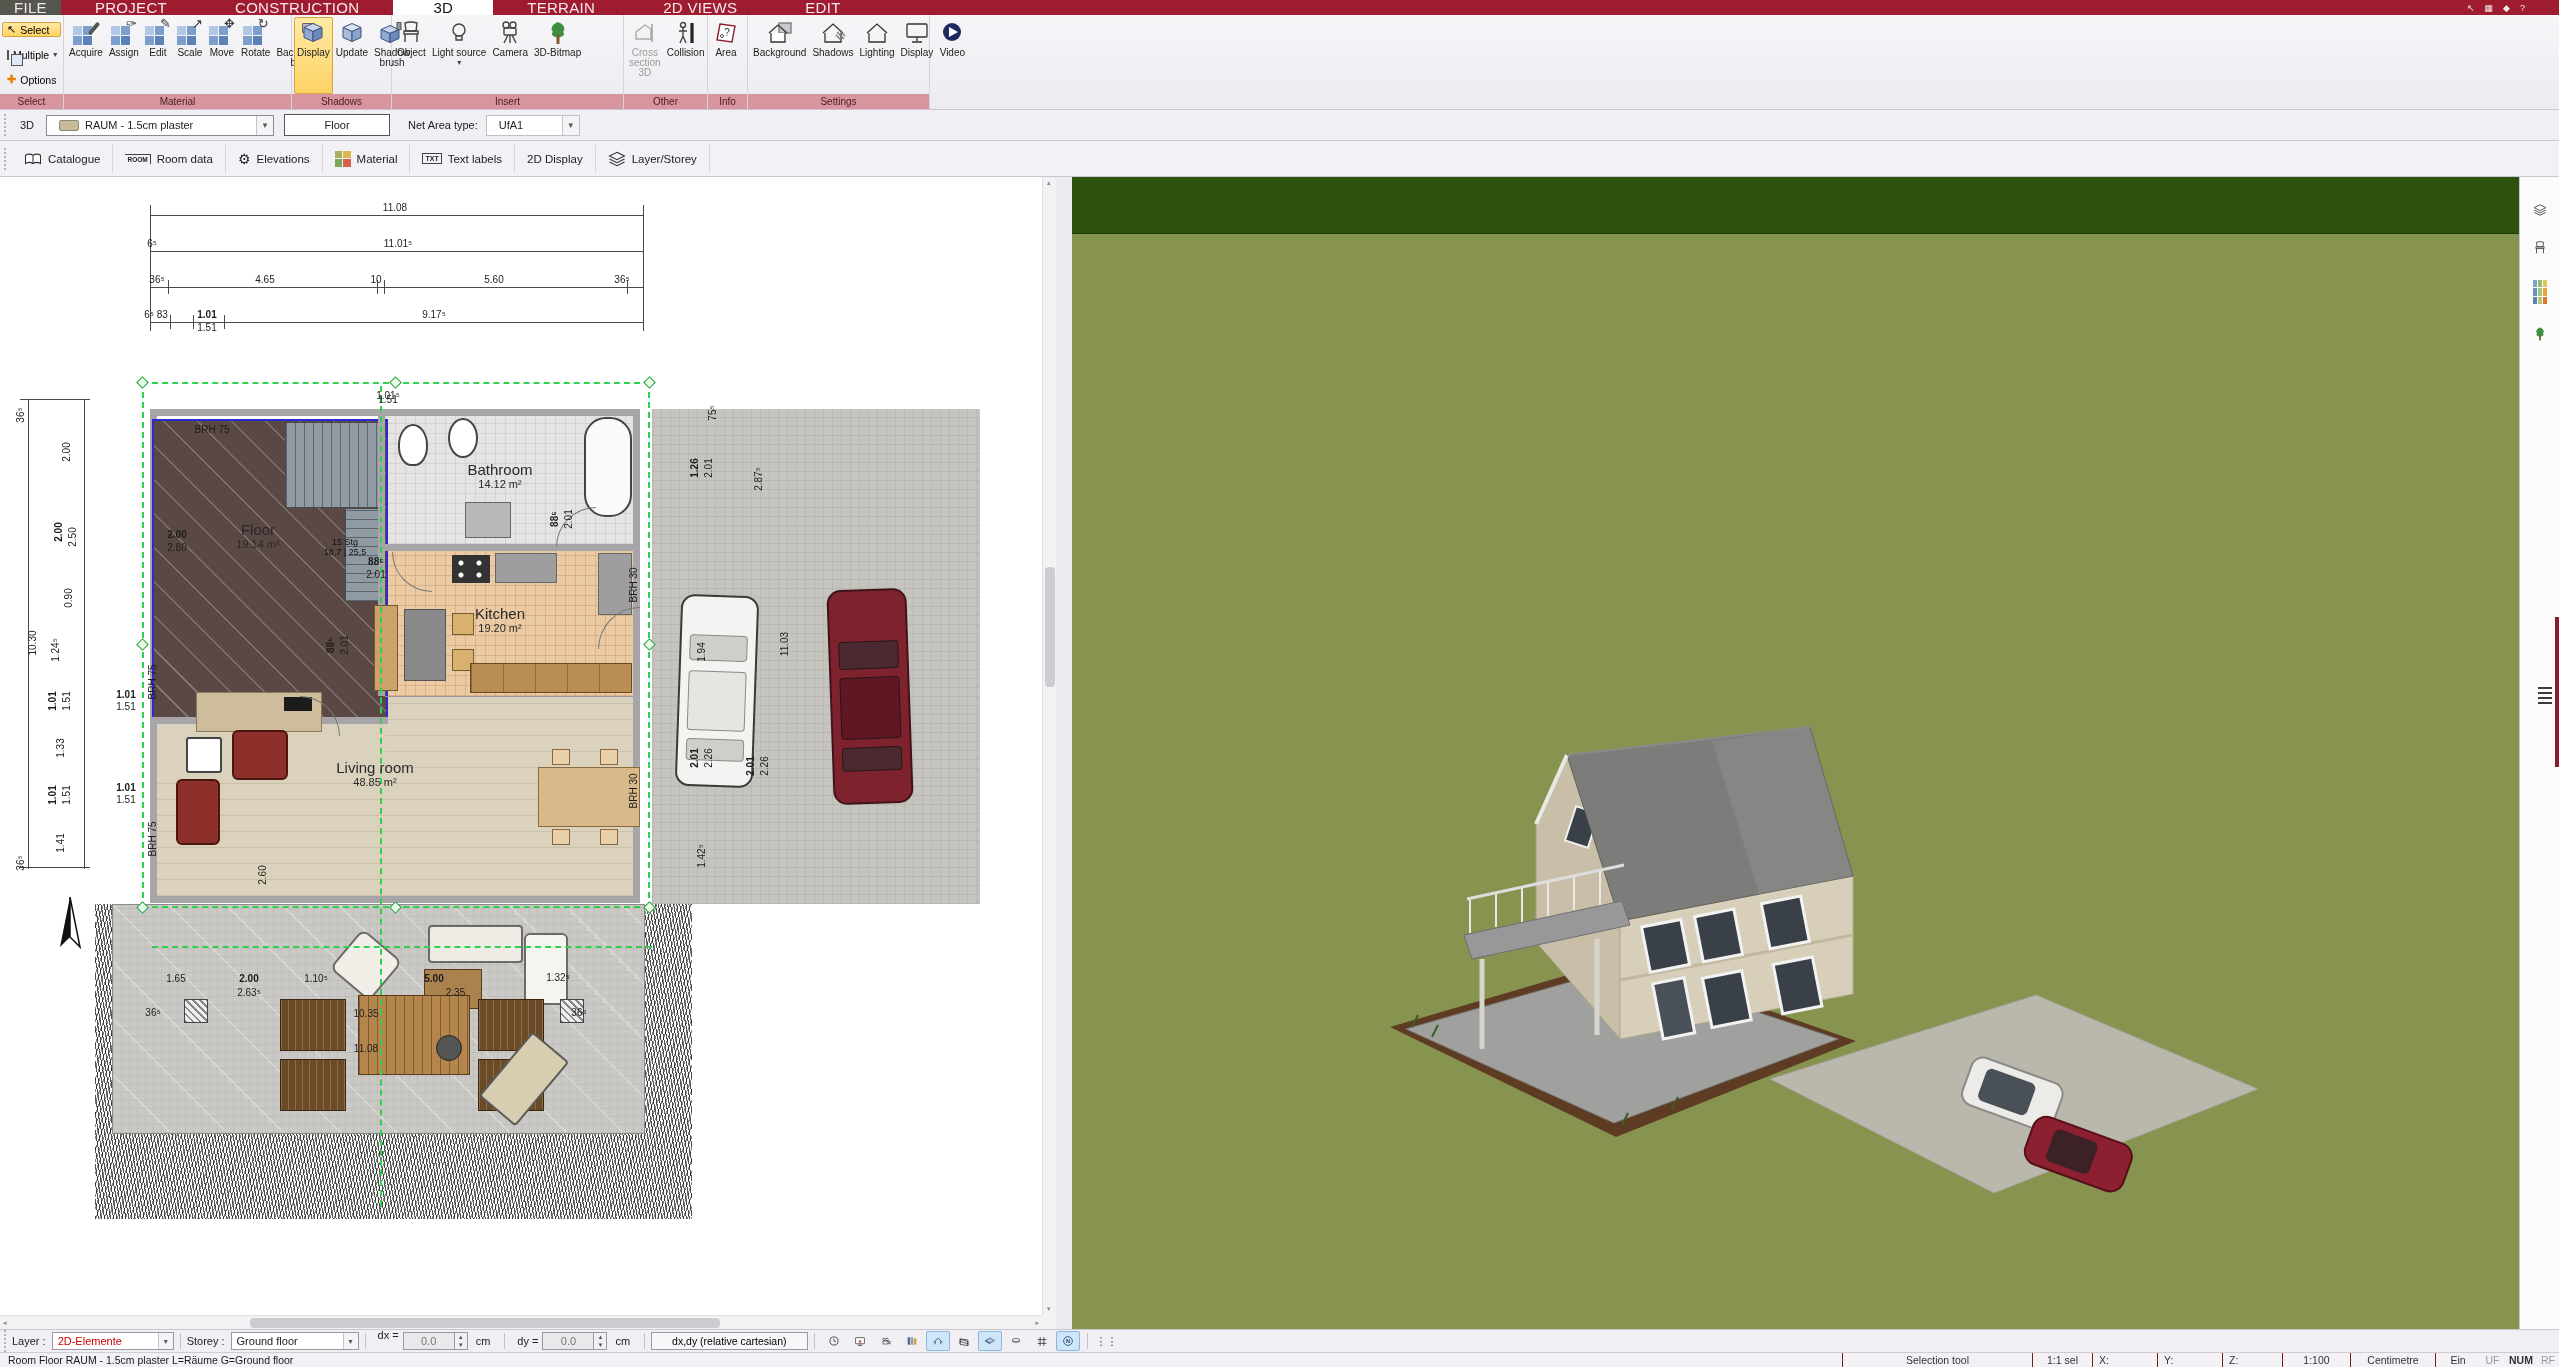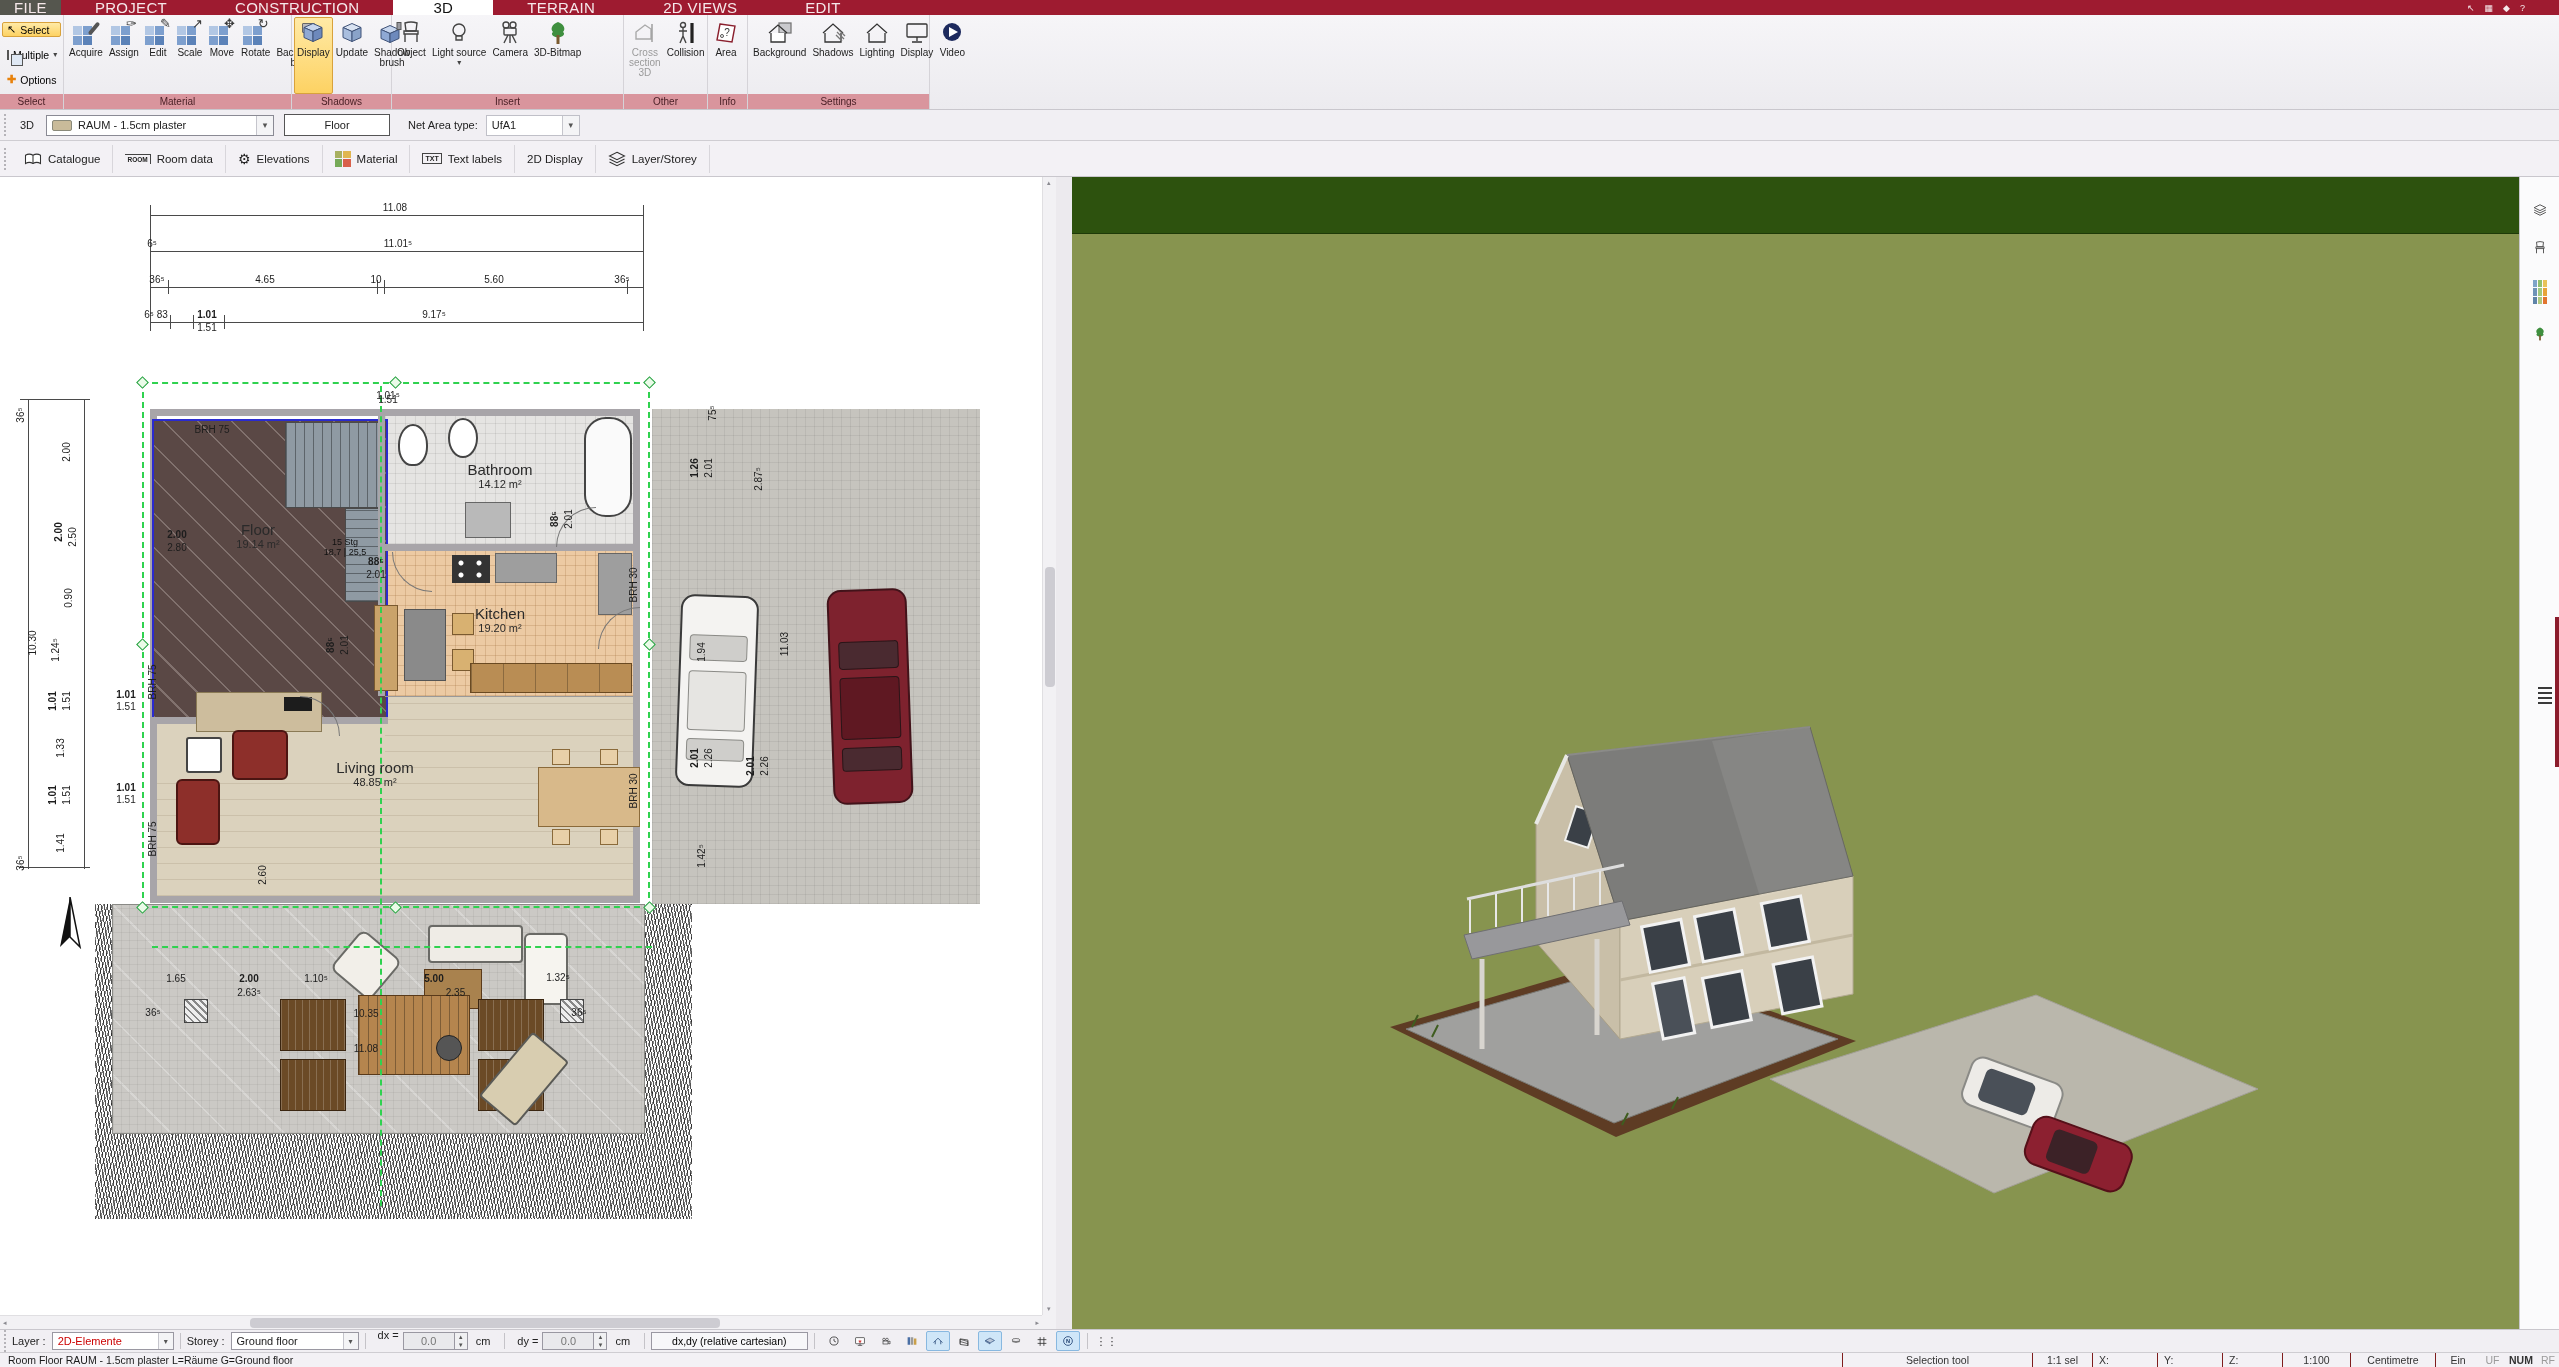--- a/index.html
+++ b/index.html
@@ -34,21 +34,21 @@
   .sbtn.hl{background:linear-gradient(#ffeaa6,#fdd263);border:1px solid #d8a23c;border-radius:2px;}
   .sbtn .ic{font-size:11px;}
   .sbtn .plus{color:#e8820c;font-weight:bold;}
   .ic-multi{width:10px;height:10px;border:1px solid #555;position:relative;background:#fff;}
   .ic-multi::after{content:"";position:absolute;left:3px;top:3px;width:10px;height:10px;border:1px solid #555;background:#dfe8f4;}
   .dd{font-size:8px;color:#444;}
   .rsel{flex:1;display:flex;flex-direction:column;justify-content:space-around;padding:2px;}
   
   .proprow{position:absolute;left:0;top:110px;width:2559px;height:31px;background:#f1eff3;border-bottom:1px solid #cfcdd2;display:flex;align-items:center;}
   .grip{border-left:2px dotted #b5b3b8;height:22px;margin:0 6px 0 4px;}
-  .combo{height:21px;background:#fff;border:1px solid #8a8a94;display:flex;align-items:center;font-size:11px;padding-left:5px;position:relative;}
+  .combo{height:21px;background:#fff;border:1px solid #8a8a94;display:flex;align-items:center;font-size:11px;padding-left:12px;position:relative;}
   .combo .arrow{margin-left:auto;width:17px;height:100%;border-left:1px solid #c5c5cc;display:flex;align-items:center;justify-content:center;color:#555;font-size:9px;background:#f4f4f6;}
   .swatch{width:20px;height:11px;background:#c9bb9a;border:1px solid #8a8a7a;border-radius:2px;margin-right:6px;}
   .btn-outline{height:22px;background:#fff;border:1px solid #555;display:flex;align-items:center;justify-content:center;font-size:11px;}
   
   .tabrow{position:absolute;left:0;top:141px;width:2559px;height:36px;background:#f3f1f5;border-bottom:1px solid #c9c7cd;display:flex;align-items:center;}
   .ttab{height:28px;display:flex;align-items:center;gap:6px;padding:0 12px;border-right:1px solid #d8d6db;font-size:11.5px;color:#222;background:none;border-top:none;border-bottom:none;border-left:none;font-family:inherit;}
   .ttab .g4c{width:16px;height:16px;display:grid;grid-template-columns:1fr 1fr;grid-template-rows:1fr 1fr;gap:1px;}
   .txtbox{border:1px solid #444;font-size:7px;font-weight:bold;padding:1px 2px;}
   .roombox{font-size:6.5px;font-weight:bold;border-top:1px solid #444;border-right:1px solid #444;padding:1px 2px;}
   

